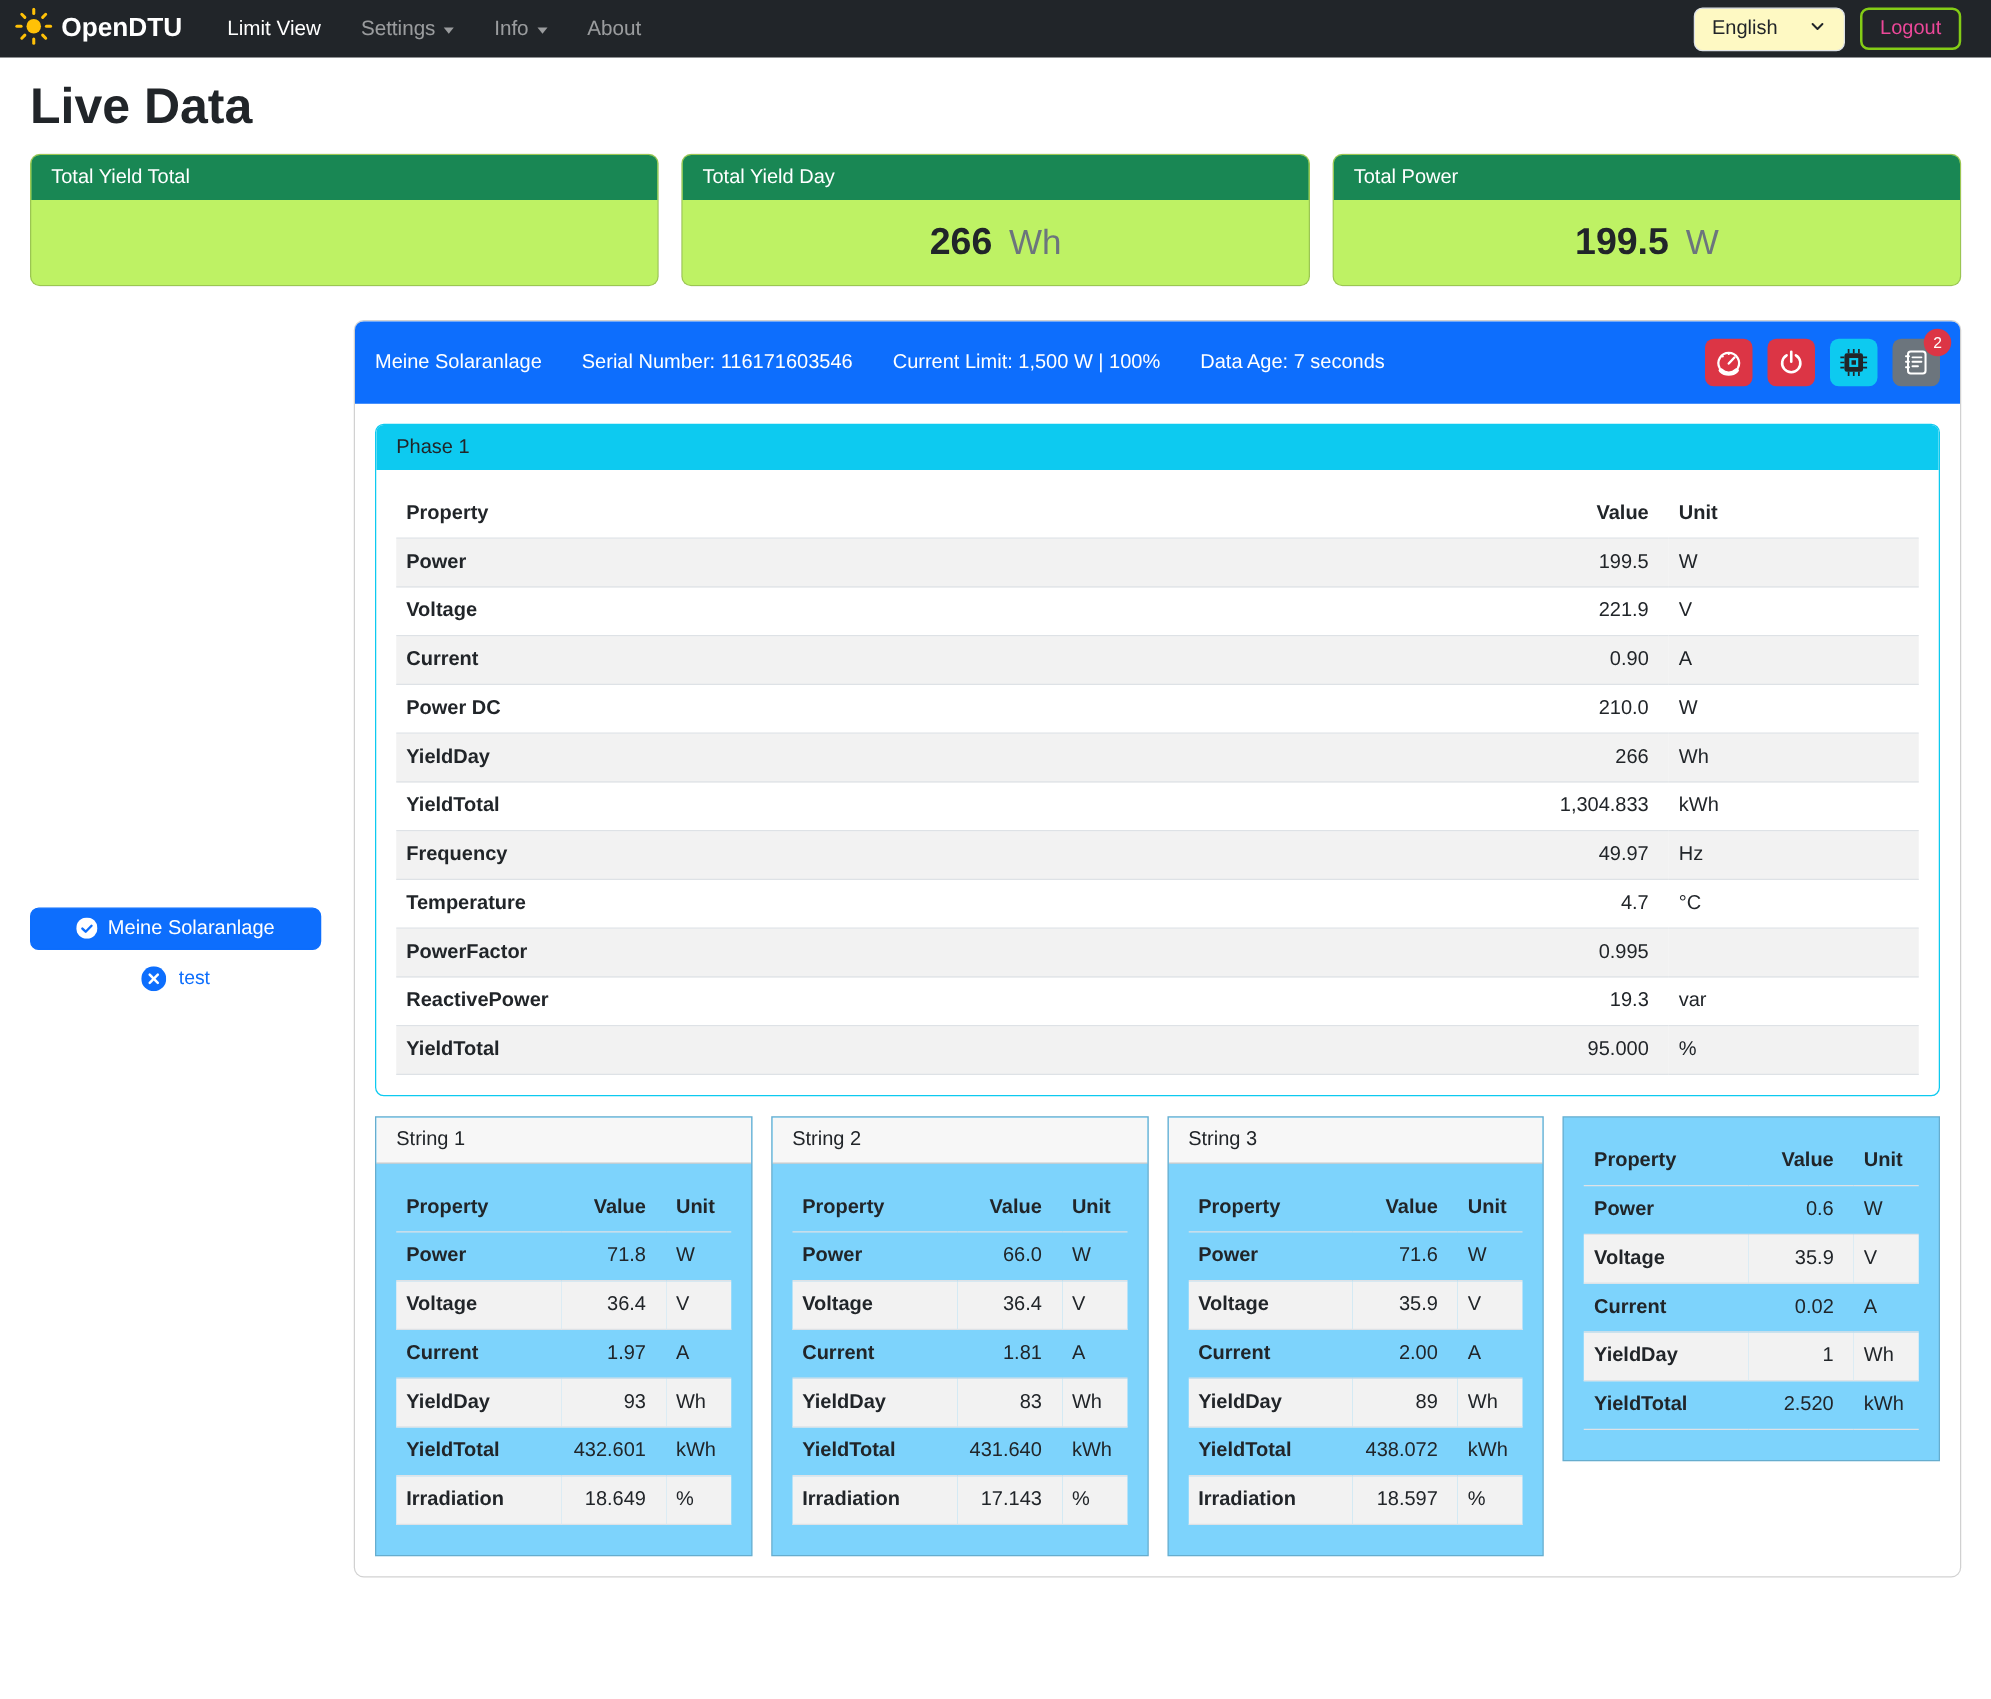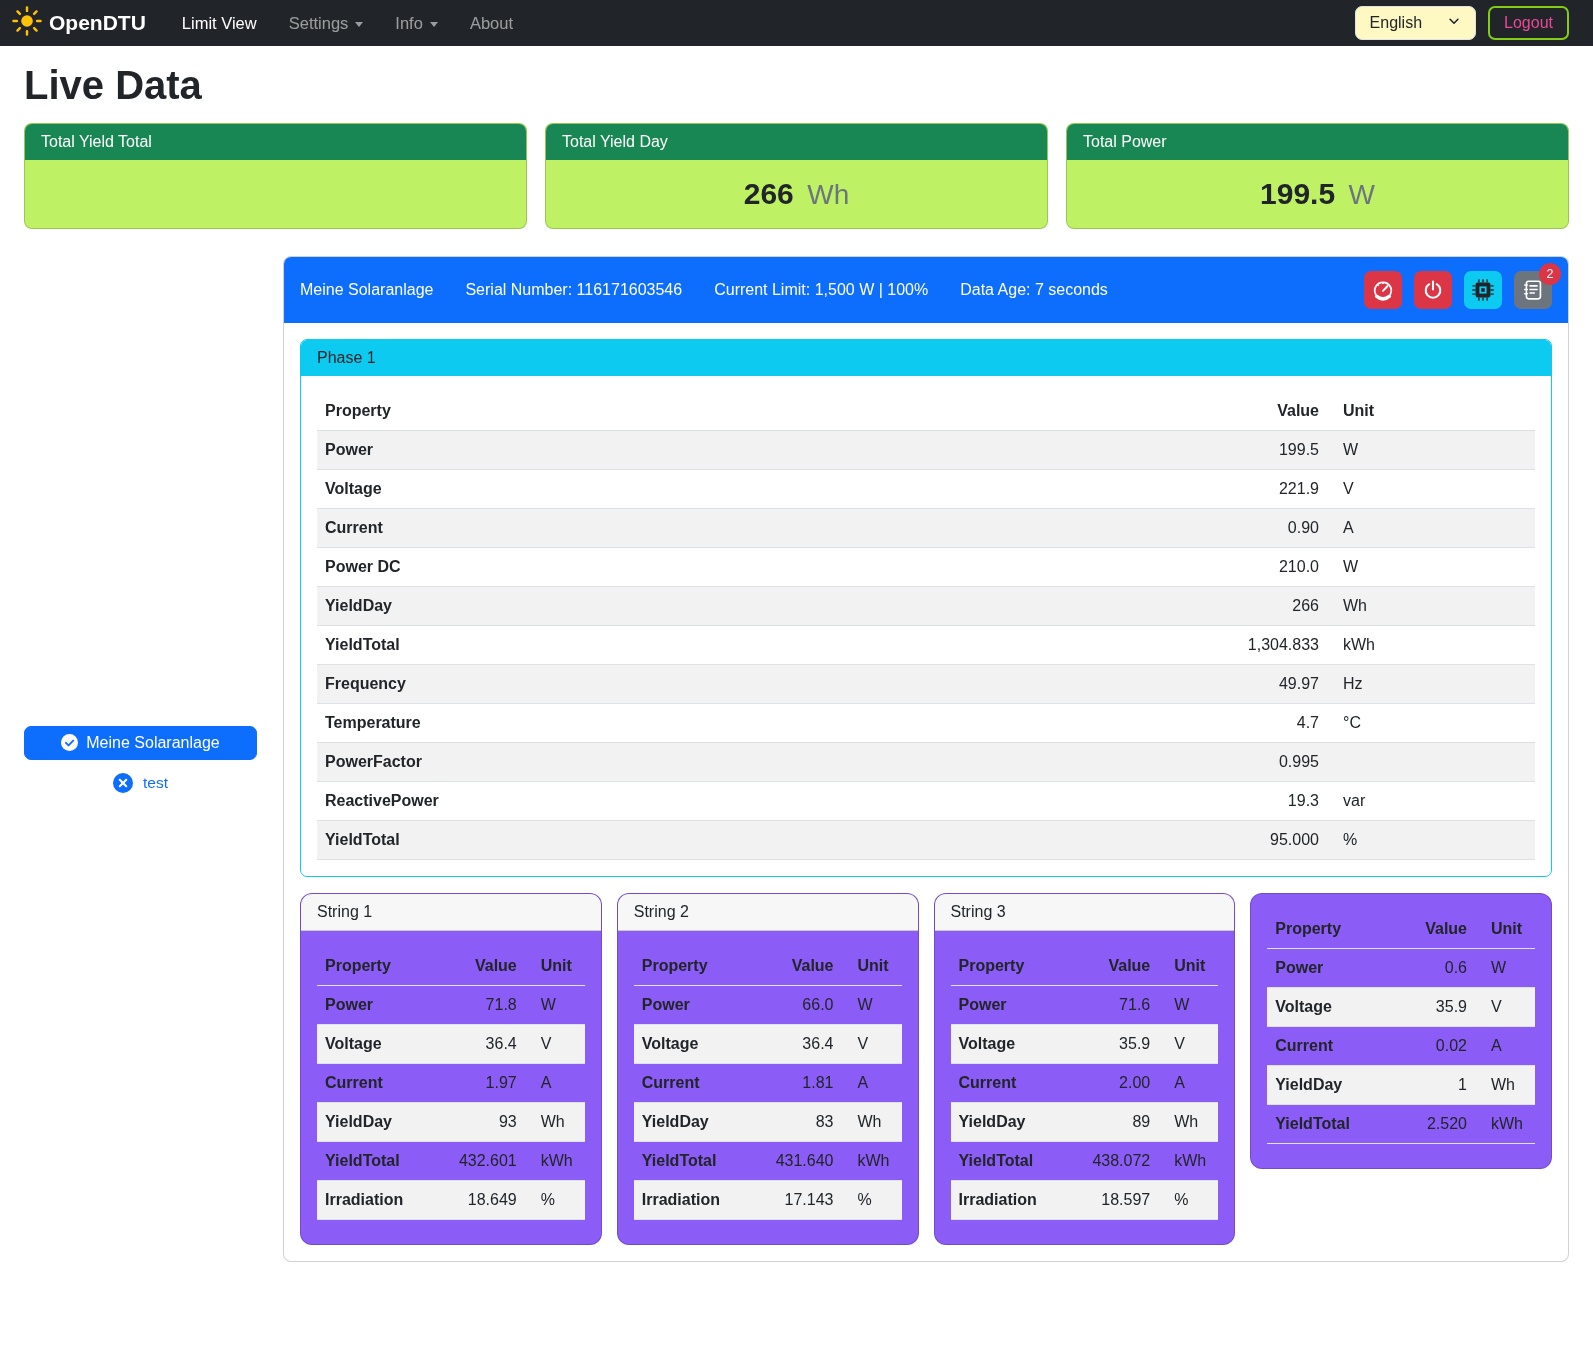--- a/index.html
+++ b/index.html
@@ -93,21 +93,21 @@
   .data-table td.prop { font-weight:700; }
   .data-table .val { text-align:right; padding-right:16px; }
   .phase-table col.c-unit { width:200px; }
   .string-table col.c-unit { width:52px; }
   .string-table col.c-val { width:84px; }
   .phase-table tbody tr:nth-child(odd) { background:#f2f2f2; }
   .string-table tbody tr:nth-child(even) { background:#f2f2f2; }
 
   
   .strings-row { display:grid; grid-template-columns:repeat(4,1fr); gap:15px; margin-top:16px; align-items:start; }
-  .string-card { border:1px solid rgba(0,0,0,.18); border-radius:12px; overflow:hidden; background:#8b5cf6; }
+  .string-card { border:1px solid rgba(0,0,0,.18); border-radius:0; overflow:hidden; background:#7dd3fc; }
   .string-header { background:#f7f7f7; border-bottom:1px solid rgba(0,0,0,.18); padding:9px 16px; font-size:16px; }
   .string-body { padding:16px 16px 24px; }
 </style>
 </head>
 <body>
 
 <nav class="navbar">
   <div class="brand">
     <span>
       <svg width="30" height="30" viewBox="0 0 16 16">

